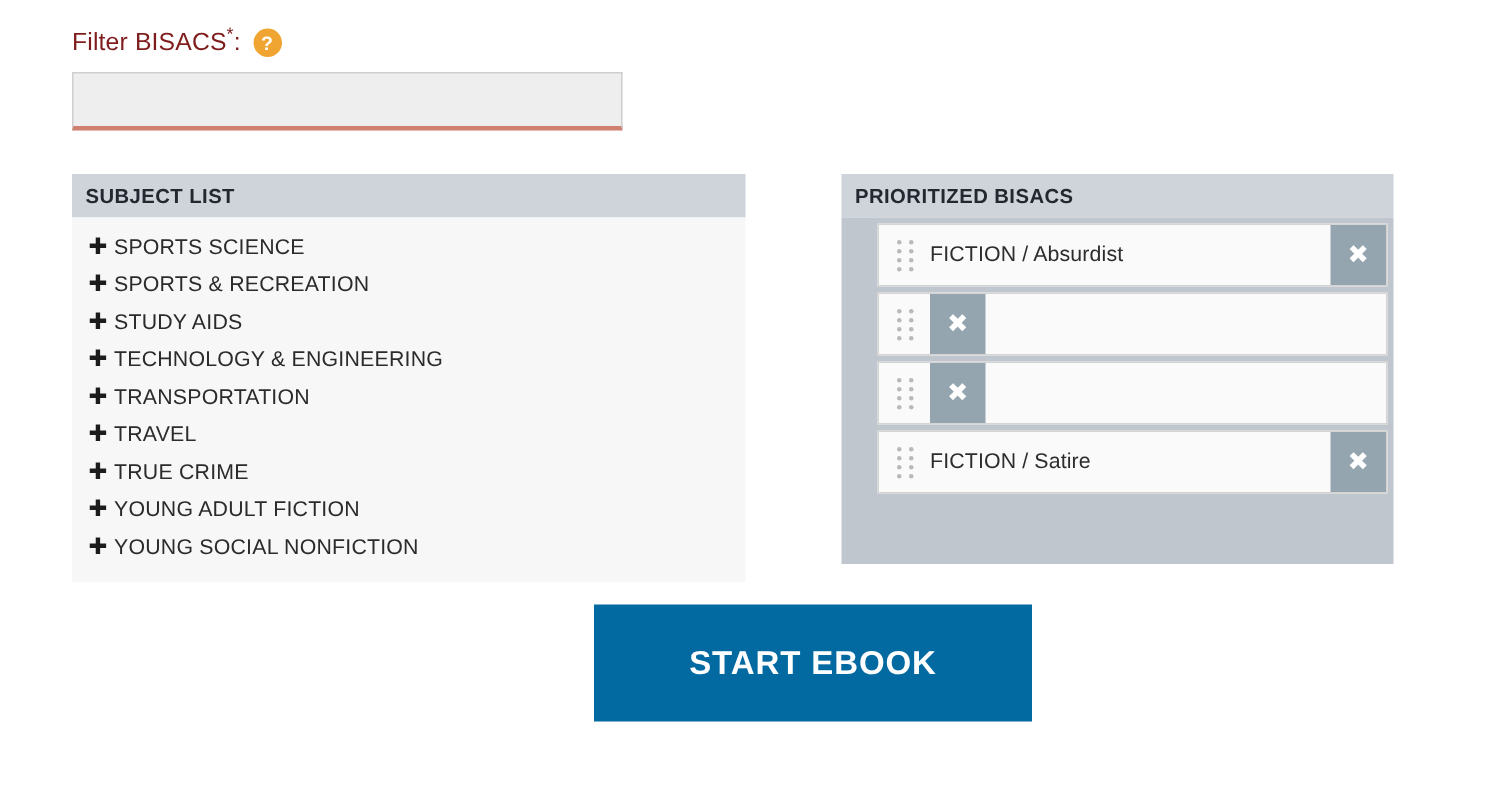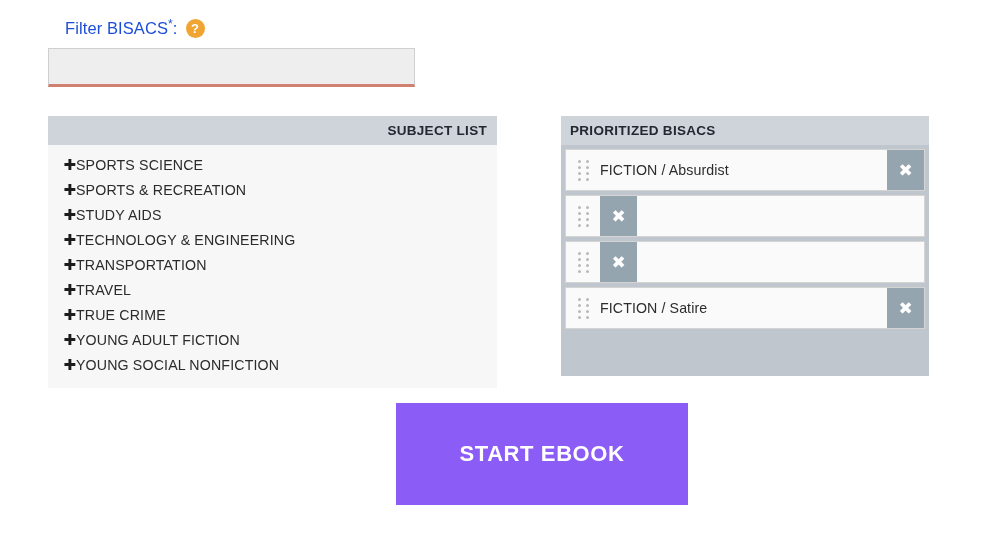--- a/index.html
+++ b/index.html
@@ -21,24 +21,23 @@
   .filter-label-row {
     position: absolute;
     left: 48px;
     top: 16px;
     display: flex;
     align-items: center;
     height: 24px;
   }
   .filter-label {
     font-size: 16.5px;
-    color: #1d4ed8;
+    color: #7f1d1d;
     letter-spacing: 0.1px;
     white-space: nowrap;
-    margin-left: 17px;
   }
   .filter-label .req-star {
     font-size: 12px;
     vertical-align: super;
     line-height: 0;
   }
   .help-icon {
     margin-left: 8px;
     width: 19px;
     height: 19px;
@@ -82,21 +81,20 @@
     height: 29px;
     line-height: 13px;
   }
 
   
   .subject-panel {
     position: absolute;
     left: 48px;
     top: 116px;
     width: 449px;
-    text-align: right;
   }
   .subject-body {
     background: #f7f7f7;
     padding: 8px 0 10px 0;
     min-height: 227px;
   }
   .subject-item {
     display: flex;
     align-items: baseline;
     padding: 3px 0 3px 11px;
@@ -131,20 +129,21 @@
     padding: 4px 4px 4px 4px;
     min-height: 231px;
   }
   .prio-row {
     display: flex;
     align-items: stretch;
     height: 42px;
     margin-bottom: 4px;
     background: #fafafa;
     border: 1px solid #d4d4d4;
+    margin-left: 20px;
   }
   .prio-row:last-of-type { margin-bottom: 4px; }
   .drag-handle {
     width: 34px;
     flex: 0 0 auto;
     display: flex;
     align-items: center;
     justify-content: center;
     cursor: grab;
   }
@@ -185,22 +184,22 @@
     font-family: "DejaVu Sans", sans-serif;
     padding: 0;
   }
 
   
   .start-btn {
     position: absolute;
     left: 396px;
     top: 403px;
     width: 292px;
-    height: 102px;
-    background: #8b5cf6;
+    height: 78px;
+    background: #0369a1;
     color: #ffffff;
     border: none;
     font-size: 22px;
     font-weight: bold;
     letter-spacing: 0.6px;
     cursor: pointer;
     font-family: "Liberation Sans", sans-serif;
   }
 </style>
 </head>

